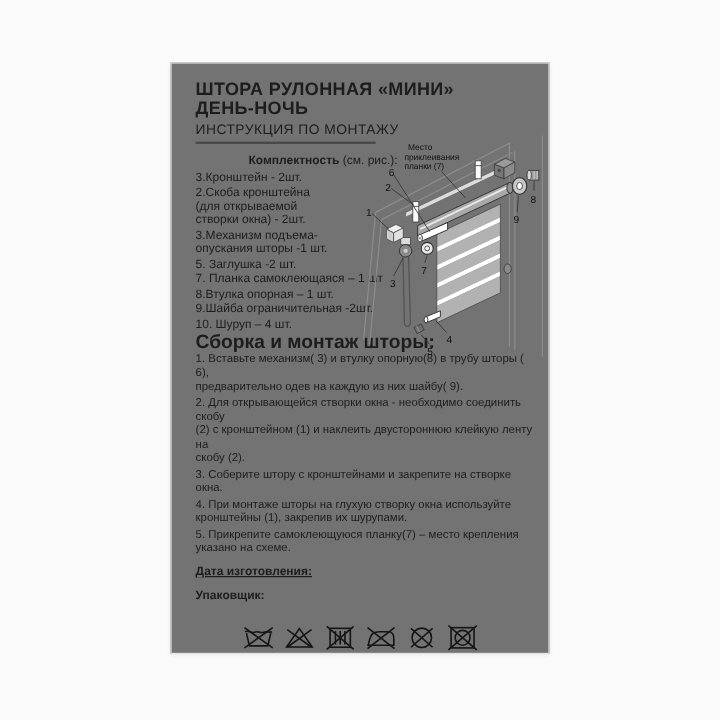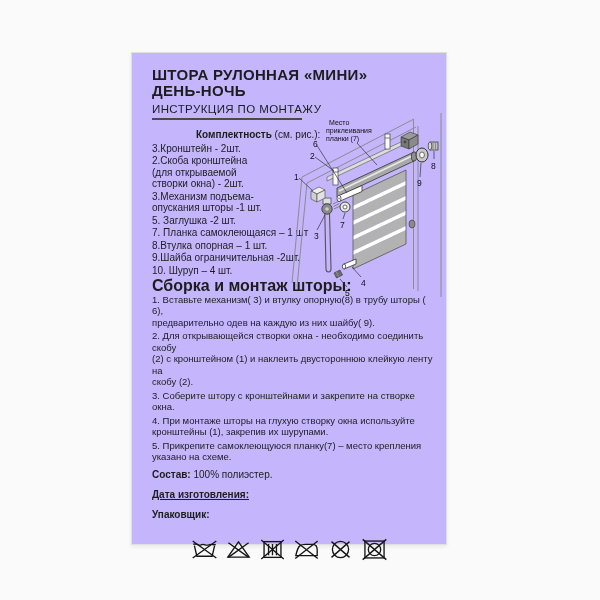--- a/index.html
+++ b/index.html
@@ -5,23 +5,23 @@
   * { margin:0; padding:0; box-sizing:border-box; }
   html,body { width:600px; height:600px; }
   body {
     background:#fafafa;
     font-family:"Liberation Sans", sans-serif;
     color:#1d1d1d;
     position:relative;
     overflow:hidden;
   }
   .card {
-    position:absolute; left:131px; top:52px;
+    position:absolute; left:142px; top:52px;
     width:316px; height:493px;
-    background:#c4b5fd;
+    background:#737373;
     border:1px solid #e0e0e0;
     box-shadow:0 2px 4px rgba(0,0,0,0.07);
     padding:14px 20px 0 20px;
     position:absolute;
   }
   .title { font-size:15px; font-weight:700; line-height:16px; letter-spacing:0.3px; }
   .subtitle { font-size:11.5px; margin-top:4px; letter-spacing:0.4px; }
   .rule { width:150px; border:none; border-top:2px solid #4a4a4a; margin-top:3px; }
   .kit { margin-top:9px; width:172px; font-size:10px; line-height:11.5px; }
   .kit-heading { margin-bottom:2px; }
@@ -77,24 +77,20 @@
 предварительно одев на каждую из них шайбу( 9).</div>
   <div class="step">2. Для открывающейся створки окна - необходимо соединить скобу
 (2) с кронштейном (1) и наклеить двустороннюю клейкую ленту на
 скобу (2).</div>
   <div class="step">3. Соберите штору с кронштейнами и закрепите на створке окна.</div>
   <div class="step">4. При монтаже шторы на глухую створку окна используйте
 кронштейны (1), закрепив их шурупами.</div>
   <div class="step">5. Прикрепите самоклеющуюся планку(7) – место крепления
 указано на схеме.</div>
 
-  <div class="foot-line comp">
-    <span class="b">Состав:</span>
-    <span>100% полиэстер.</span>
-  </div>
   <div class="foot-line date">
     <span class="b">Дата изготовления:</span>
   </div>
   <div class="foot-line packer">
     <span class="b">Упаковщик:</span>
   </div>
 
   <div class="care-row">
     <svg viewBox="0 0 24 20">
       <path d="M2,5.5 C4.5,4 6,7 9,5.8 C12,4.6 13,7 16,5.8 C18.5,4.8 20,6.5 22,5.5"></path>

